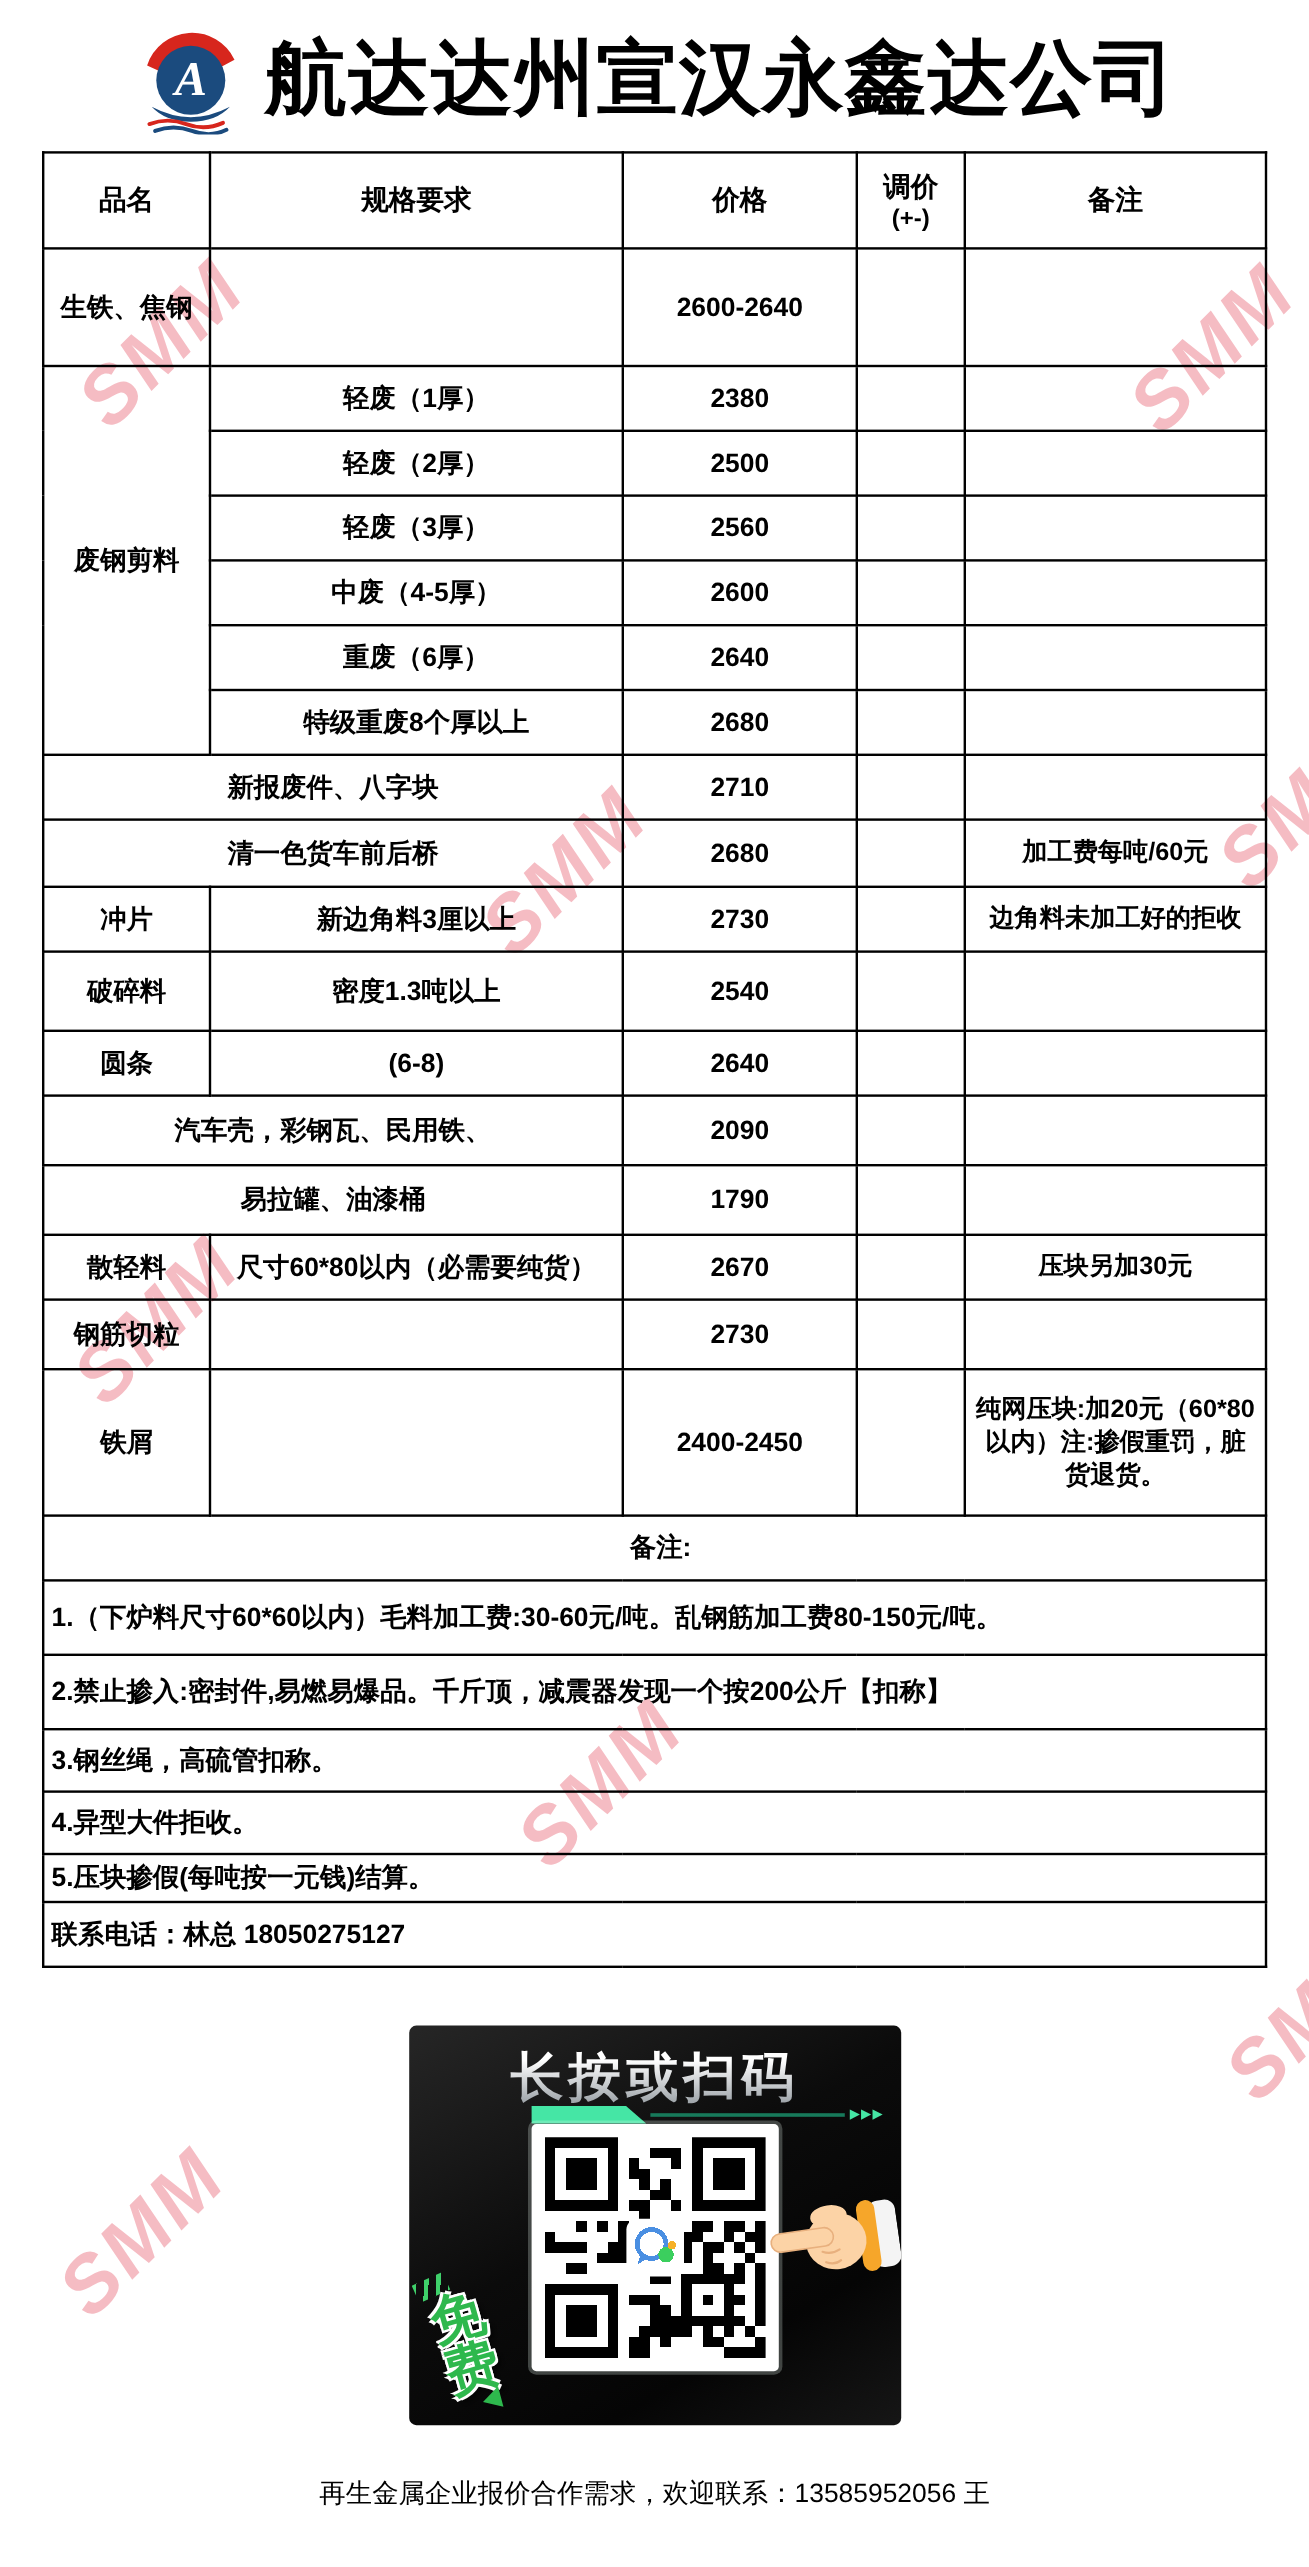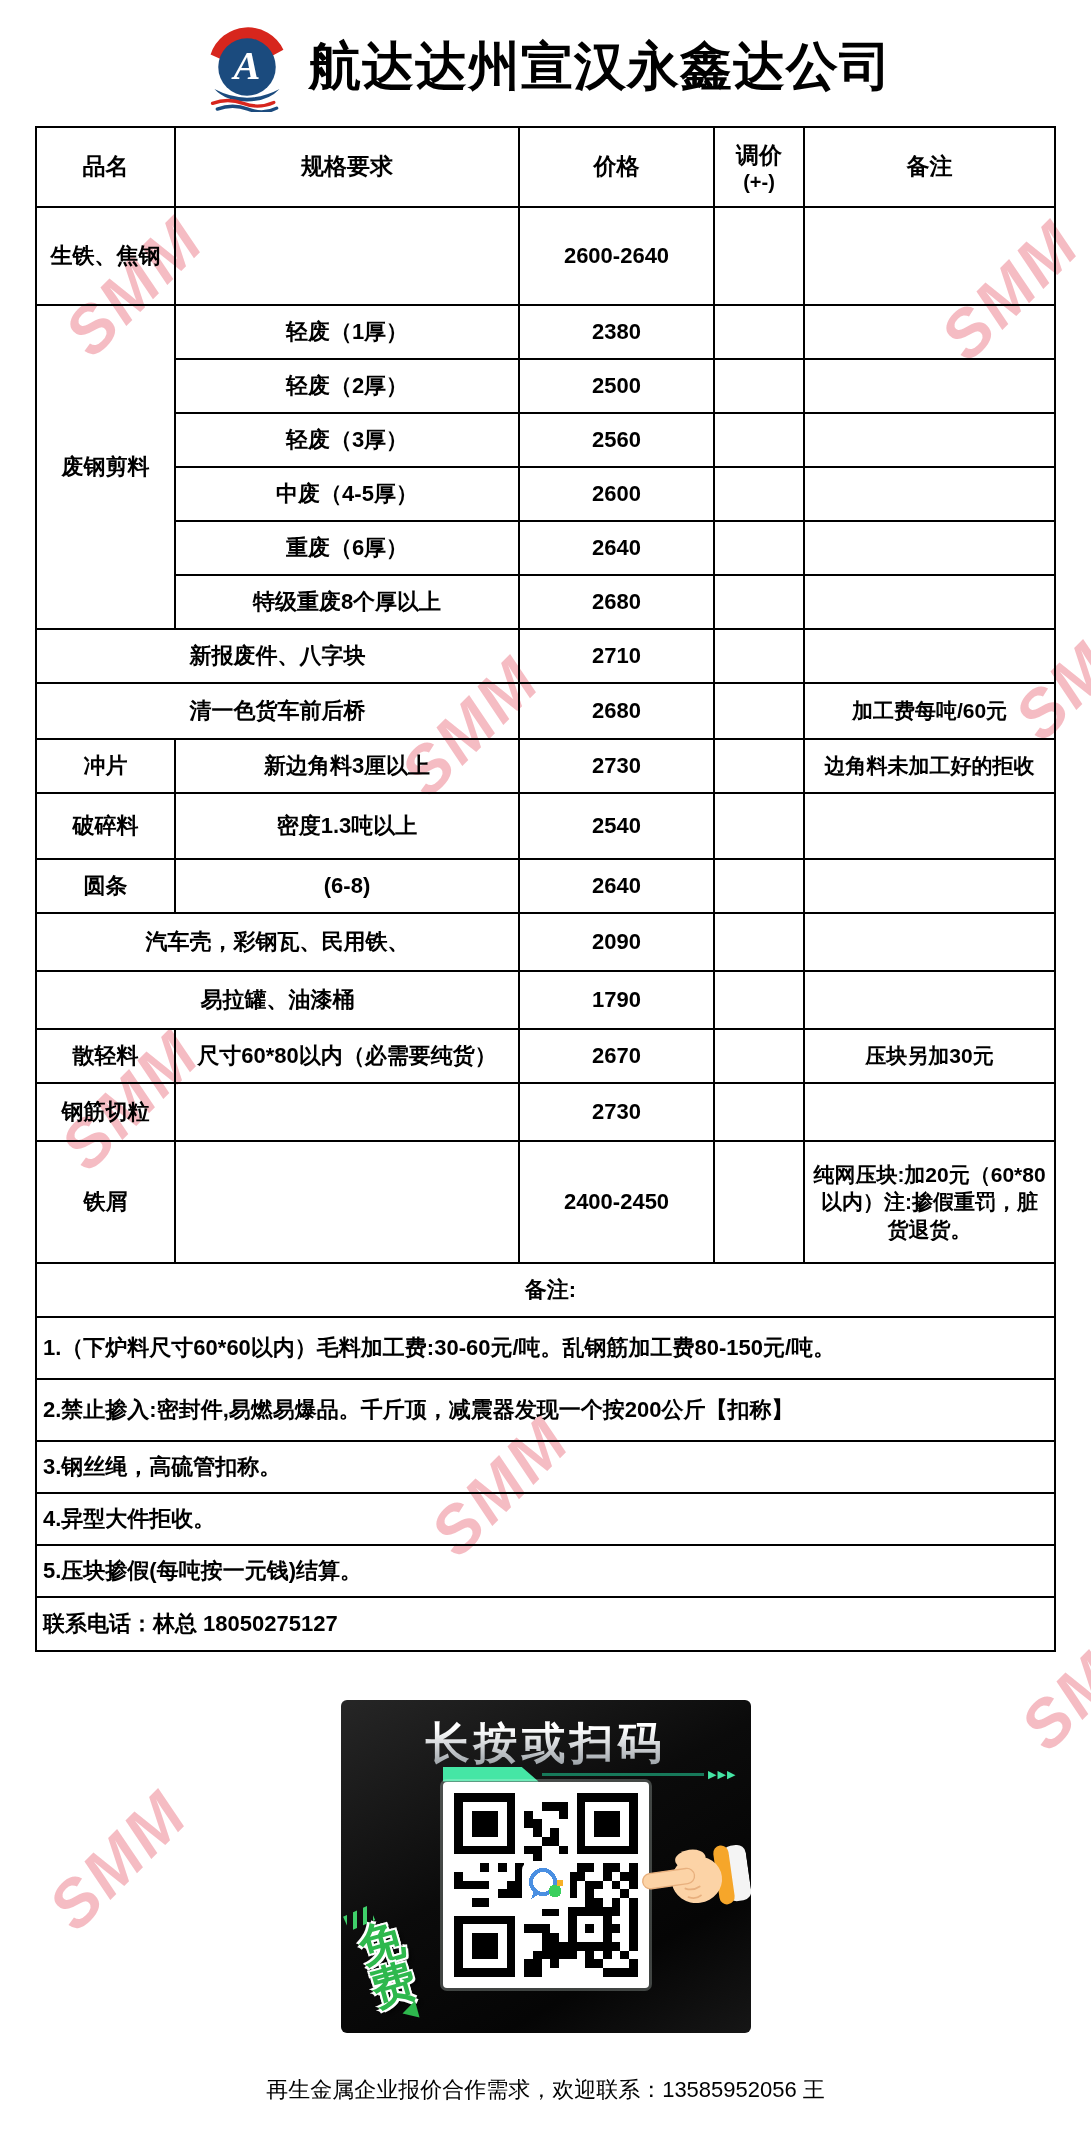--- a/index.html
+++ b/index.html
@@ -17,21 +17,21 @@
   .wm4{left:1002px;top:632px}
   .wm5{left:48px;top:1062px}
   .wm6{left:418px;top:1448px}
   .wm7{left:1008px;top:1642px}
   .wm8{left:36px;top:1822px}
 
   
   .brand{position:relative;z-index:1;display:flex;align-items:center;justify-content:center;
          gap:14px;padding-top:20px}
   .logo{width:96px;height:92px;flex:0 0 auto}
-  .company{font-size:52px;font-weight:900;letter-spacing:1px;white-space:nowrap;line-height:1.05}
+  .company{font-size:68px;font-weight:900;letter-spacing:1px;white-space:nowrap;line-height:1.05}
   .subtitle{position:relative;z-index:1;text-align:center;font-size:28px;font-weight:800;margin-top:10px}
 
   
   table.price{position:relative;z-index:1;border-collapse:collapse;table-layout:fixed;
               width:1019px;margin:14px auto 0;background:transparent}
   .price td,.price th{border:2px solid #000;text-align:center;vertical-align:middle;
               font-weight:700;font-size:22px;padding:2px 6px;line-height:1.3;background:transparent}
   .price th{font-size:23px}
   .price .th-sub{font-size:20px;font-weight:700;line-height:1.1}
   .price .note-left{text-align:center;padding-left:16px}
@@ -254,21 +254,21 @@
     </tr>
     <tr style="height:62px">
       <td colspan="5" class="note-item">2.禁止掺入:密封件,易燃易爆品。千斤顶，减震器发现一个按200公斤【扣称】</td>
     </tr>
     <tr style="height:52px">
       <td colspan="5" class="note-item">3.钢丝绳，高硫管扣称。</td>
     </tr>
     <tr style="height:52px">
       <td colspan="5" class="note-item">4.异型大件拒收。</td>
     </tr>
-    <tr style="height:52px">
+    <tr style="height:40px">
       <td colspan="5" class="note-item">5.压块掺假(每吨按一元钱)结算。</td>
     </tr>
     <tr style="height:54px">
       <td colspan="5" class="note-item">联系电话：林总 18050275127</td>
     </tr>
     </tbody>
   </table>
 
   <div class="qr-card">
     <div class="qr-title">长按或扫码</div>

